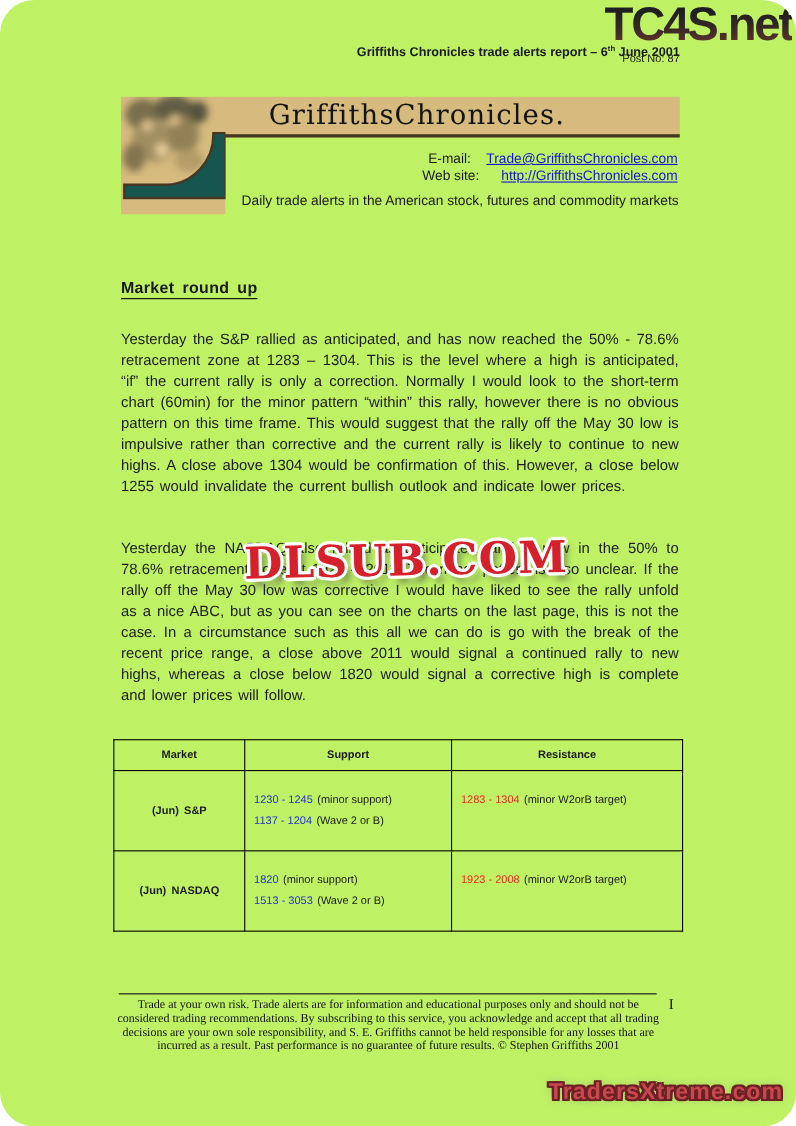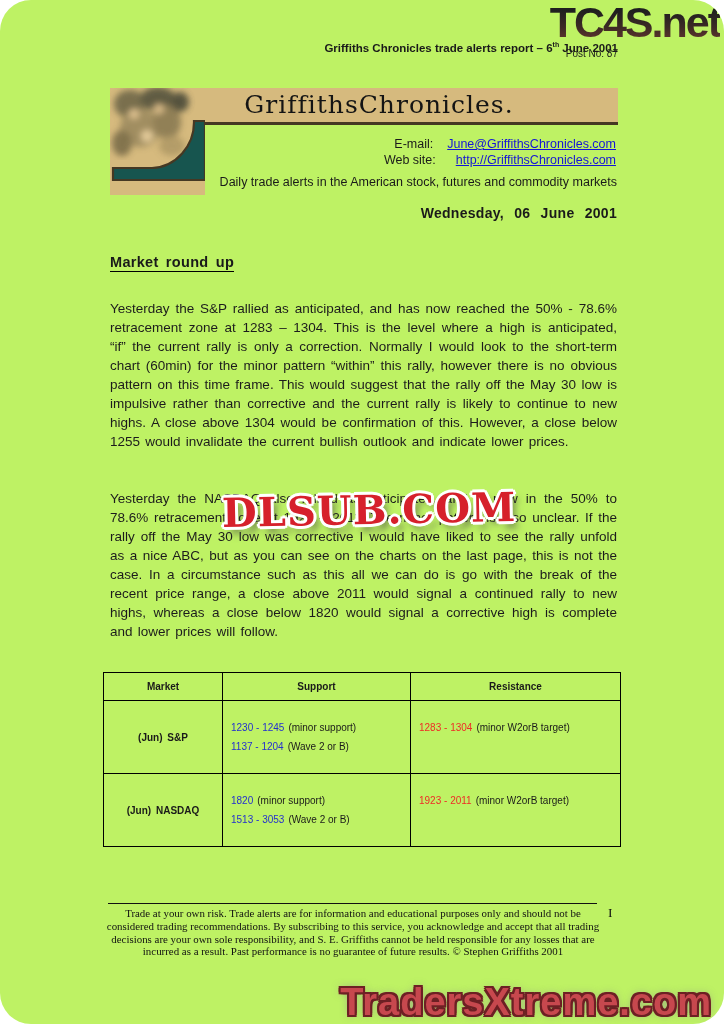--- a/index.html
+++ b/index.html
@@ -103,21 +103,21 @@
   .disclaimer {
     position:absolute; left:106px; top:907px; width:494px;
     font-family:"Liberation Serif", serif; font-size:10.9px; line-height:12.8px;
     text-align:center; color:#111;
   }
   .page-number { position:absolute; left:608px; top:905px; font-family:"Liberation Serif", serif; font-size:13.5px; color:#111; }
 
   
   .traders {
     position:absolute; top:981px; right:12px;
-    font-size:38px; font-weight:bold; letter-spacing:1px;
+    font-size:21px; font-weight:bold; letter-spacing:1px;
     color:var(--traders-red);
     text-shadow:
       -2px -2px 0 var(--traders-outline), 2px -2px 0 var(--traders-outline),
       -2px 2px 0 var(--traders-outline), 2px 2px 0 var(--traders-outline),
       0 -2px 0 var(--traders-outline), 0 2px 0 var(--traders-outline),
       -2px 0 0 var(--traders-outline), 2px 0 0 var(--traders-outline),
       0 0 9px rgba(140,140,140,.9);
   }
 </style>
 </head>
@@ -156,28 +156,27 @@
           <circle cx="24" cy="26" r="5" fill="#e0c392"></circle>
           <circle cx="49" cy="21" r="5" fill="#d8ba88"></circle>
           <circle cx="37" cy="48" r="6" fill="#e6cd9d"></circle>
           <ellipse cx="70" cy="14" rx="9" ry="10" fill="#4a4a38"></ellipse>
         </g>
         <path d="M95,33 L84,33 A44,46 0 0 1 42,80 L3,80 L3,92 L95,92 Z" style="fill:var(--teal); stroke:var(--banner-line); stroke-width:2.2"></path>
       </svg>
     </div>
 
     <div class="banner-contact">
-      <div><span class="contact-label">E-mail:</span><span class="contact-link">June@GriffithsChronicles.com</span></div>
+      <div><span class="contact-label">E-mail:</span><span class="contact-link">Trade@GriffithsChronicles.com</span></div>
       <div><span class="contact-label">Web site:</span><span class="contact-link web">http://GriffithsChronicles.com</span></div>
     </div>
   </div>
 
   <div class="tagline">Daily trade alerts in the American stock, futures and commodity markets</div>
 
-  <div class="date-line">Wednesday, 06 June 2001</div>
 
   <div class="section-heading">Market round up</div>
 
   <div class="para para1">Yesterday the S&amp;P rallied as anticipated, and has now reached the 50% - 78.6% retracement zone at 1283 – 1304.  This is the level where a high is anticipated, “if” the current rally is only a correction.  Normally I would look to the short-term chart (60min) for the minor pattern “within” this rally, however there is no obvious pattern on this time frame.  This would suggest that the rally off the May 30 low is impulsive rather than corrective and the current rally is likely to continue to new highs.  A close above 1304 would be confirmation of this. However, a close below 1255 would invalidate the current bullish outlook and indicate lower prices.</div>
   <div class="para para2">Yesterday the NASDAQ also rallied as anticipated, and is now in the 50% to 78.6% retracement zone at 1923 – 2011.  The minor pattern is also unclear.  If the rally off the May 30 low was corrective I would have liked to see the rally unfold as a nice ABC, but as you can see on the charts on the last page, this is not the case.  In a circumstance such as this all we can do is go with the break of the recent price range, a close above 2011 would signal a continued rally to new highs, whereas a close below 1820 would signal a corrective high is complete and lower prices will follow.</div>
 
   <div class="watermark">DLSUB.COM</div>
 
   <table class="levels">
     <colgroup>
@@ -201,21 +200,21 @@
         <div><span class="resist-val">1283 - 1304</span><span class="level-label">(minor W2orB target)</span></div>
       </td>
     </tr>
     <tr class="row2">
       <td class="market-cell">(Jun) NASDAQ</td>
       <td class="levels-cell">
         <div><span class="support-val">1820</span><span class="level-label">(minor support)</span></div>
         <div><span class="support-val">1513 - 3053</span><span class="level-label">(Wave 2 or B)</span></div>
       </td>
       <td class="levels-cell">
-        <div><span class="resist-val">1923 - 2011</span><span class="level-label">(minor W2orB target)</span></div>
+        <div><span class="resist-val">1923 - 2008</span><span class="level-label">(minor W2orB target)</span></div>
       </td>
     </tr>
   </tbody>
     </table>
 
   <div class="footer-rule"></div>
   <div class="disclaimer">Trade at your own risk. Trade alerts are for information and educational purposes only and should not be considered trading recommendations. By subscribing to this service, you acknowledge and accept that all trading decisions are your own sole responsibility, and S. E. Griffiths cannot be held responsible for any losses that are incurred as a result.  Past performance is no guarantee of future results.  © Stephen Griffiths 2001</div>
   <div class="page-number">I</div>
 
   <div class="traders">TradersXtreme.com</div>

